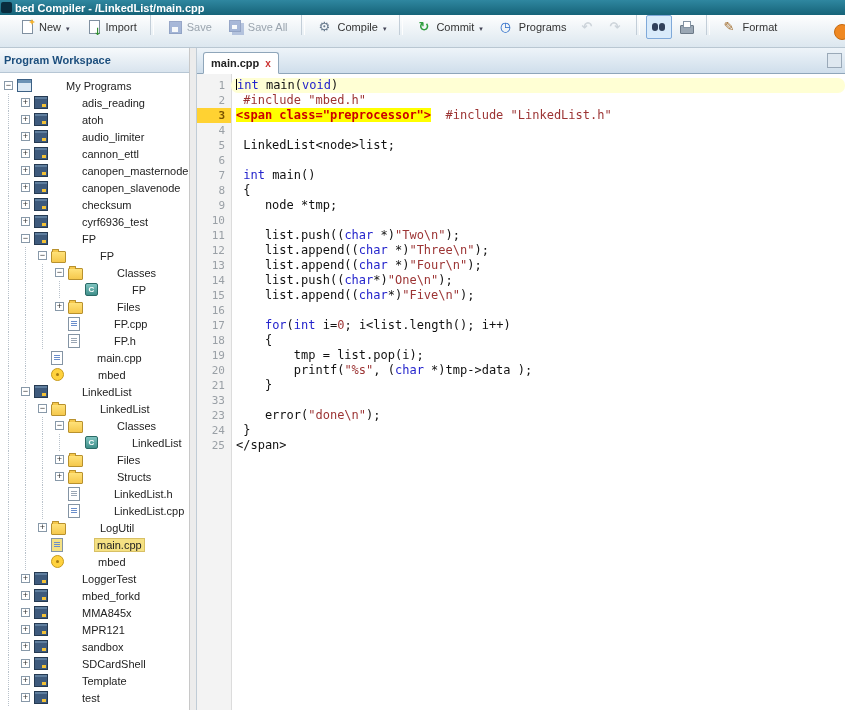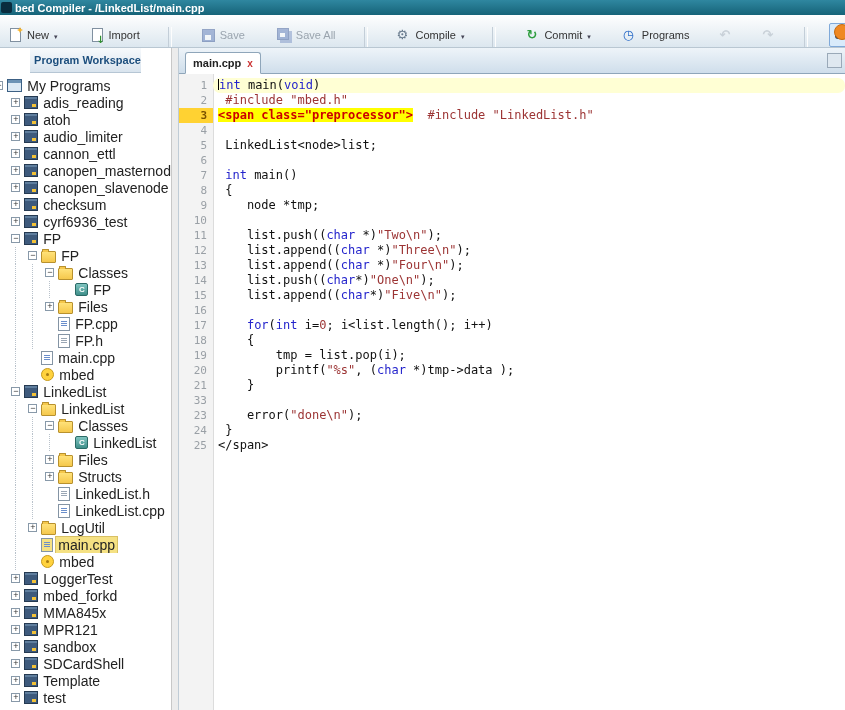--- a/index.html
+++ b/index.html
@@ -6,21 +6,21 @@
   .app{width:845px;height:710px;overflow:hidden;position:relative;background:#be185d;
        font-family:"Liberation Sans",sans-serif;font-size:11px;color:#222;}
 
   
   .titlebar{height:15px;background:linear-gradient(#2f87a0,#166378);display:flex;align-items:center;}
   .tb-logo{width:11px;height:11px;background:#092c3e;border-radius:2px;margin:0 3px 0 1px;flex:0 0 auto;}
   .tb-title{color:#fff;font-weight:bold;font-size:11px;white-space:nowrap;}
 
   
   .toolbar{height:32px;background:linear-gradient(#fefefe,#dce7ef);border-bottom:1px solid #b9c7d2;
-           display:flex;align-items:flex-end;gap:17px;padding:0 0;position:relative;}
+           display:flex;align-items:flex-start;gap:2px;padding:0 12px;position:relative;}
   .tbtn{display:flex;align-items:center;gap:4px;padding:3px 6px;font-size:11px;color:#333;cursor:default;border:1px solid transparent;}
   .tbtn.icononly{padding:3px 4px;}
   .tbtn.pressed{background:#d9ebfb;border:1px solid #7fa9d9;border-radius:2px;}
   .tbtn.disabled .tlbl{color:#9aa4ae;}
   .tbtn.disabled .ticn{opacity:.5;}
   .tlbl{white-space:nowrap;}
   .ticn{width:16px;height:16px;position:relative;display:inline-block;flex:0 0 auto;}
   .caret{display:inline-block;margin-left:1px;line-height:1;}
   .caret::after{content:"▾";font-size:7px;color:#445;}
   .tsep{width:2px;height:20px;margin:0 4px;border-left:1px solid #c3ced8;border-right:1px solid #fdfdfd;flex:0 0 auto;}
@@ -42,35 +42,35 @@
   .icn-undo::before{content:"↶";font:bold 13px/16px "DejaVu Sans",sans-serif;color:#a9b3bd;position:absolute;left:1px;top:0;}
   .icn-redo::before{content:"↷";font:bold 13px/16px "DejaVu Sans",sans-serif;color:#a9b3bd;position:absolute;left:1px;top:0;}
   .icn-find::before{content:"";position:absolute;left:1px;top:4px;width:6px;height:8px;background:#31415c;border-radius:3px;
                     box-shadow:7px 0 0 #31415c;}
   .icn-print::before{content:"";position:absolute;left:1px;top:6px;width:12px;height:7px;background:#9aa7b4;border:1px solid #6c7a88;border-radius:1px;}
   .icn-print::after{content:"";position:absolute;left:4px;top:2px;width:6px;height:5px;background:#fff;border:1px solid #8494a4;}
   .icn-format::before{content:"✎";font:13px/16px "DejaVu Sans",sans-serif;color:#a06a28;position:absolute;left:1px;top:0;}
 
   
   .main{display:flex;height:663px;}
-  .panel{width:171px;flex:0 0 auto;display:flex;flex-direction:column;background:#fff;overflow:hidden;align-items:center;}
+  .panel{width:189px;flex:0 0 auto;display:flex;flex-direction:column;background:#fff;overflow:hidden;}
   .panel-header{height:24px;line-height:24px;padding-left:4px;font-weight:bold;color:#1c4e7d;
                 background:linear-gradient(#f7fafc,#d9e4ee);border-bottom:1px solid #b6c6d4;}
   .tree{flex:1;overflow:hidden;padding:4px 0 0 4px;background:#fff;}
   .divider{width:6px;flex:0 0 auto;background:#ececec;border-left:1px solid #c8c8c8;border-right:1px solid #c0ccd6;}
 
   
   .trow{height:17px;display:flex;align-items:center;white-space:nowrap;overflow:hidden;}
   .indent{width:17px;flex:0 0 auto;align-self:stretch;position:relative;}
   .indent::before{content:"";position:absolute;left:4px;top:0;bottom:0;border-left:1px dotted #b9c2cb;}
   .exp{flex:0 0 9px;width:9px;height:9px;box-sizing:border-box;border:1px solid #8899a9;background:#fff;
        color:#333;font-size:9px;line-height:7px;text-align:center;margin-right:4px;}
   .exp.none{border-color:transparent;background:transparent;color:transparent;}
   .ticon{display:inline-block;position:relative;flex:0 0 auto;margin-right:3px;}
-  .tlabel{font-size:14px;padding:0 2px;}
+  .tlabel{font-size:11px;padding:0 2px;margin-left:29px;}
   .trow.sel .tlabel,.trow.sel .ticon{background:#f5e183;}
   .trow.sel .tlabel{outline:1px solid #d8c065;}
 
   .i-programs-root{width:13px;height:11px;border:1px solid #3c6084;background:linear-gradient(#6d93b5 0 3px,#dce9f4 3px);}
   .i-program{width:12px;height:11px;border:1px solid #253a52;background:#3e5a7c;box-shadow:inset 0 2px 0 #5f7e9e;}
   .i-program::after{content:"";position:absolute;right:1px;bottom:1px;width:4px;height:3px;background:#f3c237;}
   .i-folder{width:13px;height:10px;background:linear-gradient(#ffe27a,#f5c84c);border:1px solid #b8912e;border-radius:1px;margin-top:2px;}
   .i-folder::before{content:"";position:absolute;top:-3px;left:0;width:5px;height:2px;background:#f5c84c;border:1px solid #b8912e;border-bottom:none;border-radius:1px 1px 0 0;}
   .i-class{width:11px;height:11px;border-radius:2px;background:linear-gradient(#7fc4c0,#3f8f8a);border:1px solid #2a6a66;}
   .i-class::after{content:"C";position:absolute;left:0;top:0;width:11px;color:#fff;font:bold 8px/11px "Liberation Sans",sans-serif;text-align:center;}

